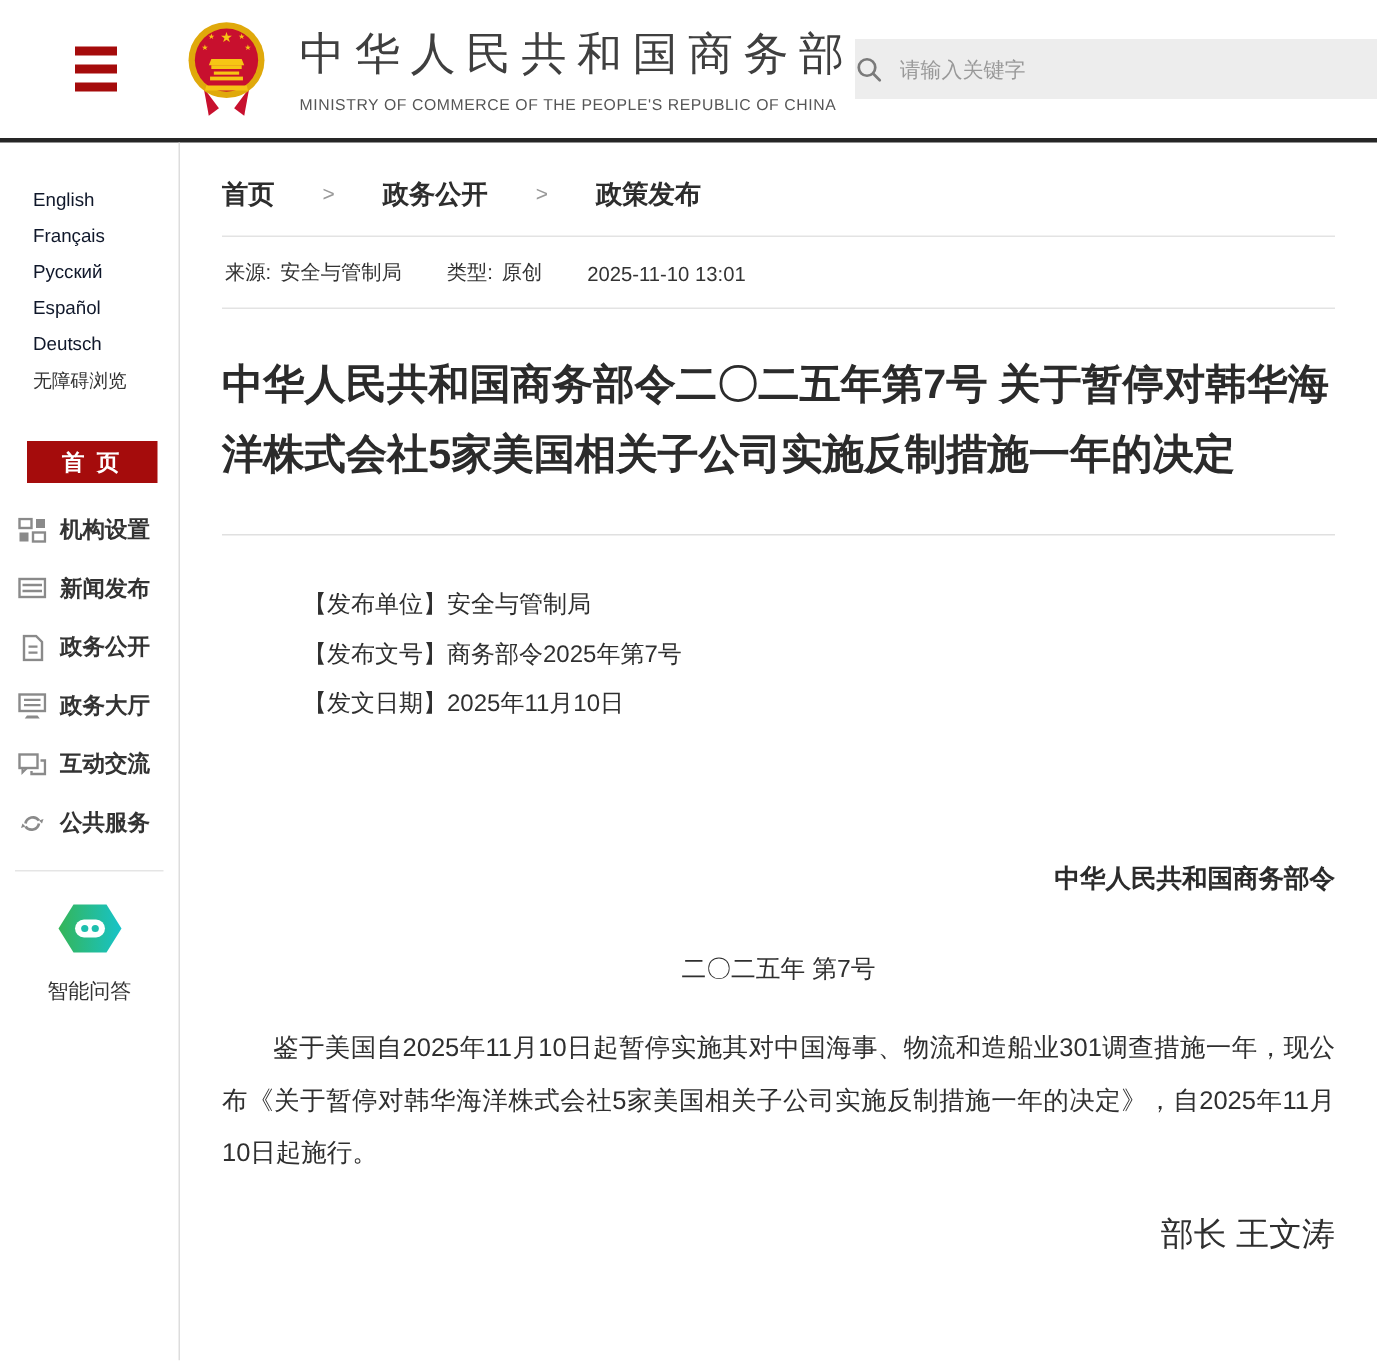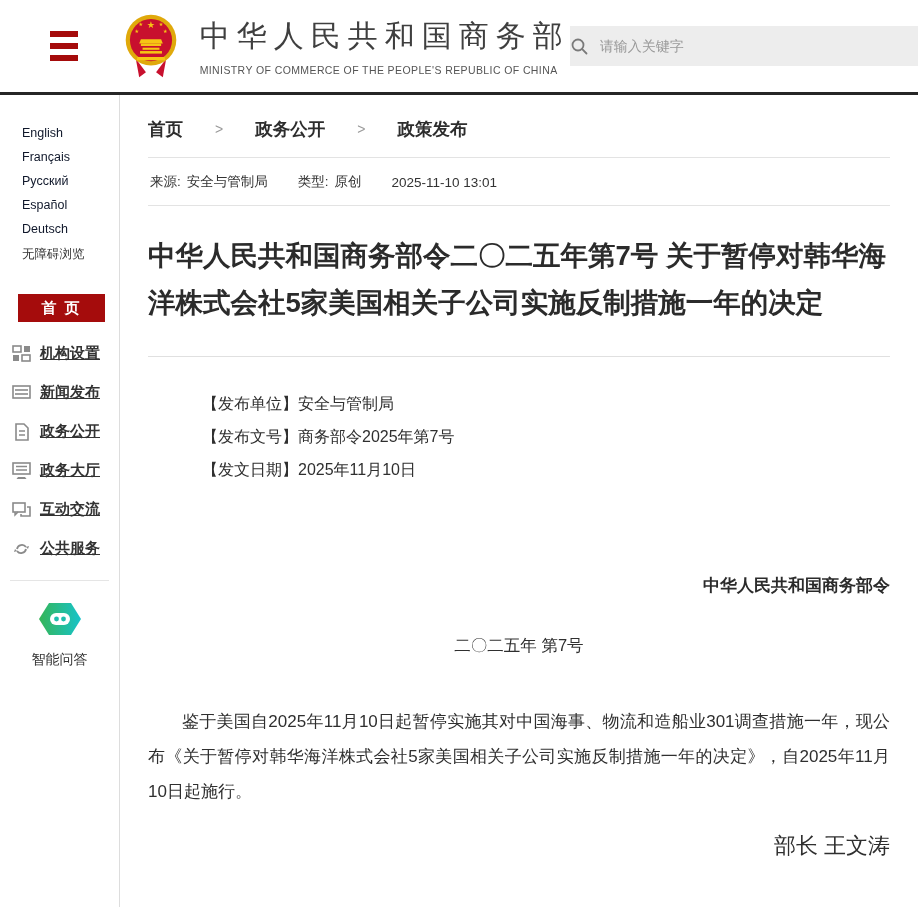--- a/index.html
+++ b/index.html
@@ -28,40 +28,40 @@
   .main { flex:1; padding:0 28px; }
 
   
   .langs { margin:26px 0 0 22px; width:94px; font-size:12.5px; line-height:24px; }
   .langs a { color:#0f172a; text-decoration:none; margin-right:3px; display:inline-block; cursor:pointer; }
   .access { margin:1px 0 0 22px; font-size:12.5px; line-height:24px; color:#333; cursor:pointer; }
   .home-btn { margin:28px 0 0 18px; width:87px; height:28px; background:#a50c0c; color:#fff; font-weight:bold;
     font-size:15px; display:flex; align-items:center; justify-content:center; letter-spacing:2px; cursor:pointer; }
   .nav { margin-top:12px; }
   .nav-item { display:flex; align-items:center; gap:9px; padding-left:12px; height:39px; font-weight:bold;
-    font-size:15px; color:#333; cursor:pointer; white-space:nowrap;text-decoration:underline; }
+    font-size:15px; color:#333; cursor:pointer; white-space:nowrap; }
   .nav-item svg { flex:0 0 auto; }
   .sidebar-divider { margin:12px 10px 0 10px; border-top:1px solid #e5e5e5; }
   .qa { margin-top:20px; text-align:center; cursor:pointer; }
   .qa-label { margin-top:10px; font-size:14px; color:#333; }
 
   
   .breadcrumb { margin-top:22px; display:flex; align-items:center; gap:32px; font-size:17.5px; font-weight:bold; color:#2d2d2d; }
   .breadcrumb .crumb { cursor:pointer; }
   .breadcrumb .sep { color:#999; font-weight:normal; font-size:14px; }
   .rule { border:none; border-top:1px solid #e3e3e3; margin-top:16px; }
   .meta-row { display:flex; align-items:center; font-size:13.5px; color:#333; padding:15px 0 14px 2px; }
   .meta-row .grp { margin-right:30px; }
   .meta-row .lbl { margin-right:6px; }
   .article-title { font-size:27.5px; line-height:47px; font-weight:bold; color:#2b2b2b; margin-top:26px; }
   .title-rule { border:none; border-top:1px solid #e0e0e0; margin-top:30px; }
   .info { margin:30px 0 0 54px; font-size:16px; line-height:33px; color:#2f2f2f; }
   .doc-title { text-align:right; font-weight:bold; font-size:17px; color:#2b2b2b; margin-top:88px; }
   .doc-number { text-align:center; font-size:16.5px; color:#2f2f2f; margin-top:38px; }
-  .paragraph { margin-top:47px; font-size:17px; line-height:35px; color:#2f2f2f; text-indent:2em; text-align:justify; }
+  .paragraph { margin-top:24px; font-size:17px; line-height:35px; color:#2f2f2f; text-indent:2em; text-align:justify; }
   .signature { text-align:right; font-size:22px; color:#2f2f2f; margin-top:22px; }
 </style>
 </head>
 <body>
 
 <div class="header">
   <div class="hamburger">
     <div class="bar"></div>
       <div class="bar"></div>
       <div class="bar"></div>

